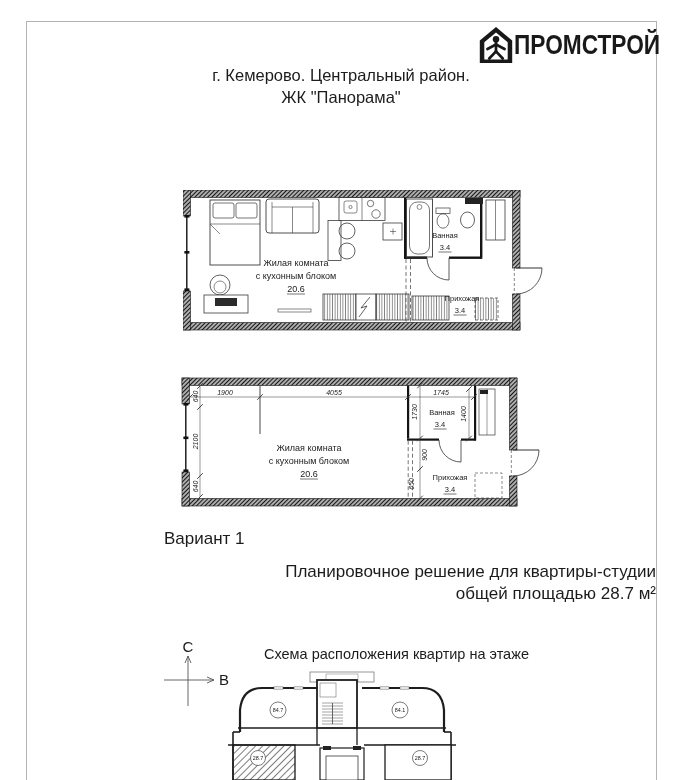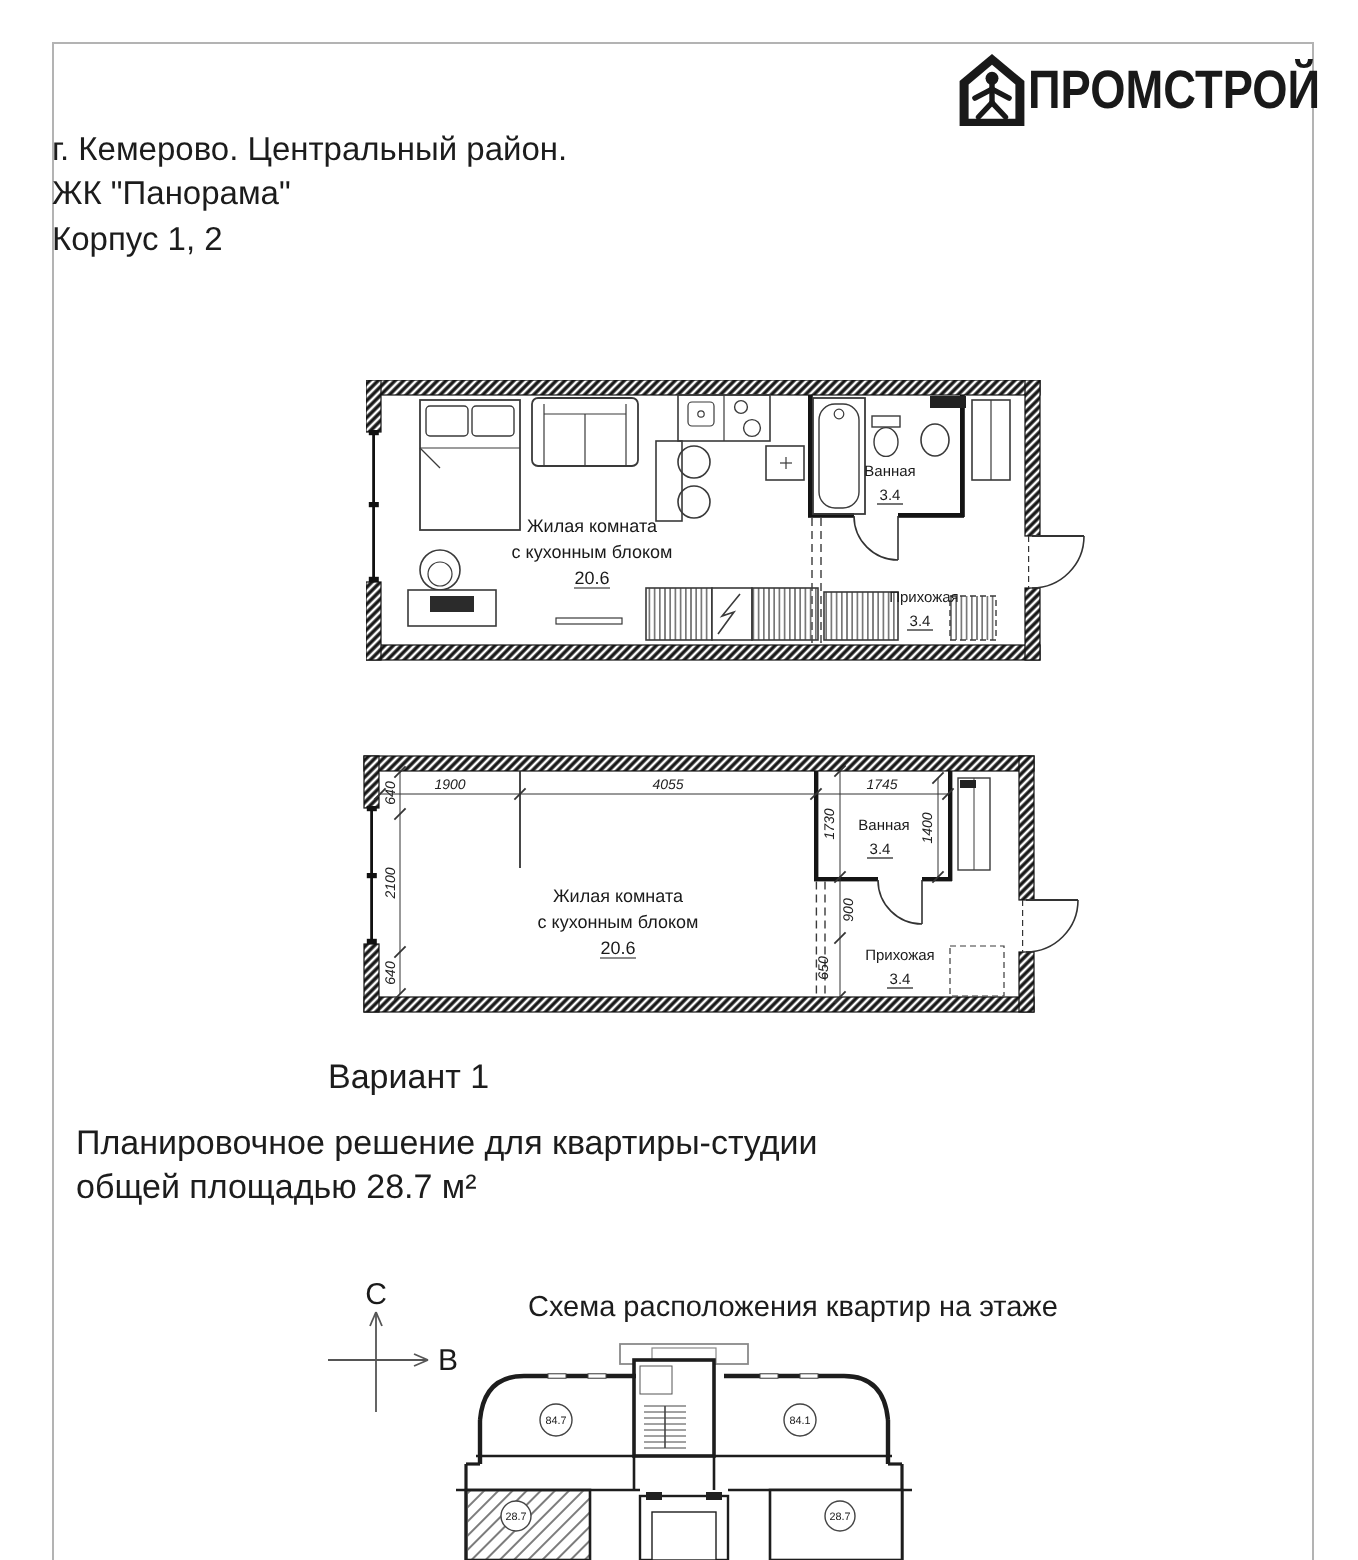--- a/index.html
+++ b/index.html
@@ -4,25 +4,25 @@
 <style>
   html,body{margin:0;padding:0;}
   body{width:679px;height:780px;background:#fff;position:relative;overflow:hidden;
        font-family:"Liberation Sans",sans-serif;color:#1c1c1c;}
   #sheet{position:absolute;left:0;top:0;width:679px;height:572px;}
   .frame{position:absolute;left:26px;top:21px;width:629px;height:770px;
          border:1px solid #b3b3b3;border-bottom:none;}
   .logo{position:absolute;left:478px;top:25px;display:flex;align-items:center;}
   .logo-text{font-weight:bold;font-size:27px;letter-spacing:0px;color:#191919;
              transform:scaleX(.84);transform-origin:left center;white-space:nowrap;}
-  .hdr{position:absolute;left:26px;top:64px;width:630px;text-align:left;
+  .hdr{position:absolute;left:26px;top:64px;width:630px;text-align:center;
        font-size:16.5px;line-height:22.4px;}
   .variant{position:absolute;left:164px;top:529px;font-size:17px;}
-  .desc{position:absolute;left:26px;top:561px;width:630px;text-align:left;
-        font-size:17px;line-height:22px;margin-left:12px;}
+  .desc{position:absolute;left:26px;top:561px;width:630px;text-align:right;
+        font-size:17px;line-height:22px;}
   .scheme-title{position:absolute;left:264px;top:646px;font-size:14.5px;white-space:nowrap;}
   svg{position:absolute;}
   svg text{font-family:"Liberation Sans",sans-serif;fill:#1a1a1a;}
   .rlbl{font-size:9px;}
   .slbl{font-size:7.5px;}
   .dim{font-size:7px;font-style:italic;fill:#222;}
   .aplbl{font-size:5.4px;}
 </style>
 </head>
 <body>
@@ -43,21 +43,20 @@
         <line x1="20" y1="29" x2="12.5" y2="37"></line>
         <line x1="20" y1="29" x2="27.5" y2="37"></line>
       </g>
     </svg>
     <div class="logo-text">ПРОМСТРОЙ</div>
   </div>
 
   <div class="hdr">
     <div>г. Кемерово. Центральный район.</div>
     <div>ЖК "Панорама"</div>
-    <div>Корпус 1, 2</div>
   </div>
 
   <svg style="left:183px;top:190px;" width="362" height="144" viewBox="0 0 362 144">
     <defs>
       <pattern id="wh1" patternUnits="userSpaceOnUse" width="3" height="3" patternTransform="rotate(45)">
         <rect width="3" height="3" fill="#fff"></rect>
         <line x1="1.5" y1="0" x2="1.5" y2="3" stroke="#161616" stroke-width="1.7"></line>
       </pattern>
       <pattern id="vh1" patternUnits="userSpaceOnUse" width="2.6" height="4">
         <line x1="1.3" y1="0" x2="1.3" y2="4" stroke="#4a4a4a" stroke-width="0.65"></line>

